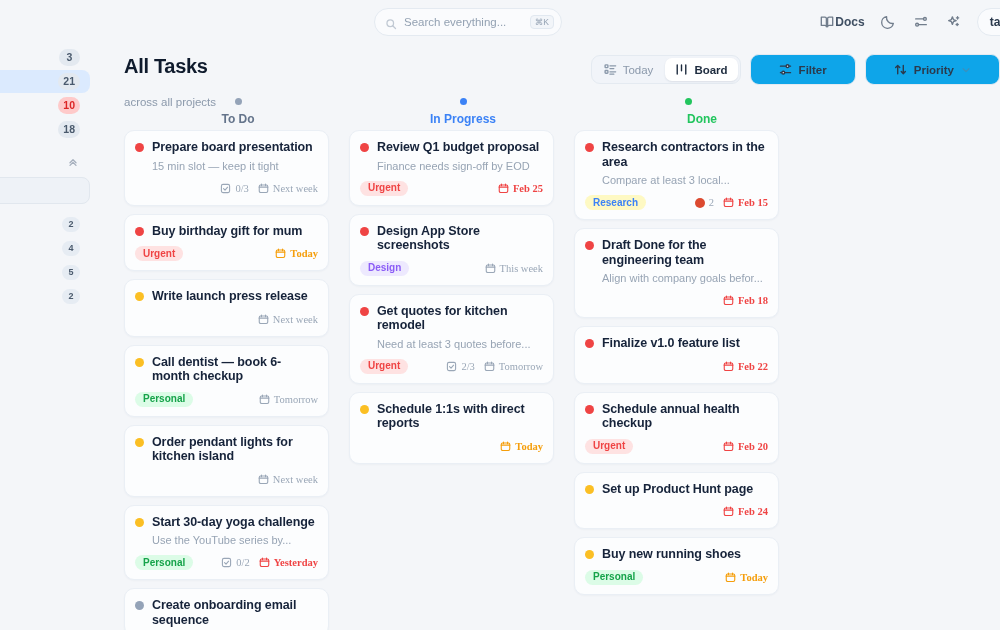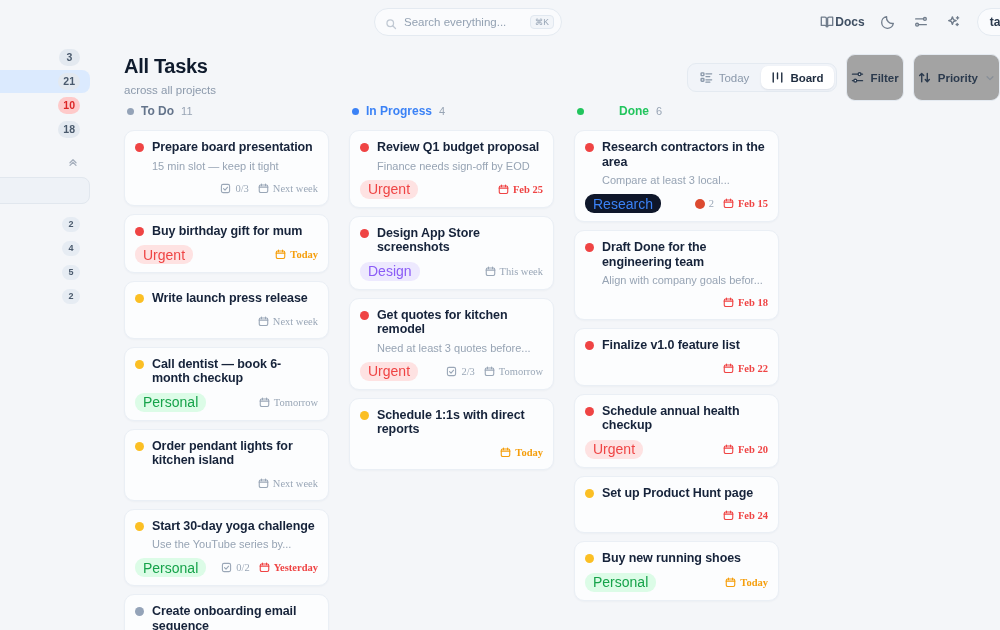--- a/index.html
+++ b/index.html
@@ -236,21 +236,21 @@
   .page-title {
     font-size: 20px;
     font-weight: bold;
     letter-spacing: -.3px;
     color: #0f1b2d;
     line-height: 24px;
   }
   .page-sub {
     font-size: 11.5px;
     color: #8b99ab;
-    margin-top: 6px;
+    margin-top: 18px;
   }
 
   .toolbar {
     position: absolute;
     right: 0;
     top: 10px;
     display: flex;
     align-items: center;
     gap: 9px;
   }
@@ -281,25 +281,25 @@
     color: #1d2b3e;
     font-weight: bold;
     box-shadow: 0 1px 2px rgba(30,50,80,.10);
   }
   .seg-icon { width: 13px; height: 13px; display: block; }
 
   .tbtn {
     display: flex;
     align-items: center;
     gap: 7px;
-    height: 47px;
-    padding: 0 4px;
+    height: 31px;
+    padding: 0 28px;
     border: 1px solid #e4eaf1;
     border-radius: 9px;
-    background: #a3a3a3;
+    background: #0ea5e9;
     font-size: 11.5px;
     font-weight: bold;
     color: #2b3a4d;
     white-space: nowrap;
   }
   .tbtn .chev { width: 10px; height: 10px; opacity: .5; }
 
   
   .board {
     flex: 1 1 auto;
@@ -311,20 +311,21 @@
 
   .column { width: 225px; flex: 0 0 225px; }
 
   .col-head {
     display: flex;
     align-items: center;
     gap: 7px;
     height: 26px;
     padding-left: 3px;
     margin-bottom: 6px;
+    flex-direction: column;
   }
   .col-dot { width: 7px; height: 7px; border-radius: 50%; flex: 0 0 auto; }
   .col-name { font-size: 12px; font-weight: bold; white-space: nowrap; }
   .col-count { font-size: 11px; color: #97a4b4; }
 
   .cards { display: flex; flex-direction: column; gap: 8px; }
 
   .card {
     width: 205px;
     background: #fcfdfe;
@@ -356,22 +357,22 @@
     overflow: hidden;
   }
 
   .card-foot {
     display: flex;
     align-items: center;
     margin-top: 7px;
     min-height: 17px;
   }
   .tag {
-    font-size: 14px;
-    font-weight: normal;
+    font-size: 10px;
+    font-weight: bold;
     border-radius: 9px;
     padding: 2.5px 8px;
     line-height: 1;
     white-space: nowrap;
   }
   .foot-right {
     margin-left: auto;
     display: flex;
     align-items: center;
     gap: 9px;
@@ -823,21 +824,21 @@
             <span class="col-count">6</span>
           </div>
           <div class="cards">
             <article class="card">
               <div class="card-top">
                 <span class="pri-dot" style="background: rgb(239, 68, 68);"></span>
                 <div class="card-title">Research contractors in the area</div>
               </div>
               <div class="card-desc">Compare at least 3 local...</div>
               <div class="card-foot">
-                <span class="tag" style="background: #0f172a; color: rgb(59, 130, 246);">Research</span>
+                <span class="tag" style="background: #fef9c3; color: rgb(59, 130, 246);">Research</span>
                 <div class="foot-right">
                   <span class="meta">
                     <span class="comment-bubble"></span>
                     <span>2</span>
                   </span>
                   <span class="meta due-date">
                     <span class="meta-icon"><svg viewBox="0 0 14 14" fill="none" stroke="#ef4444" stroke-width="1.4" stroke-linecap="round">
                         <rect x="1.6" y="2.6" width="10.8" height="9.4" rx="1.7"></rect>
                         <path d="M1.6 5.4h10.8" stroke-width="1.6"></path>
                         <path d="M4.4 1.4v2M9.6 1.4v2"></path>

